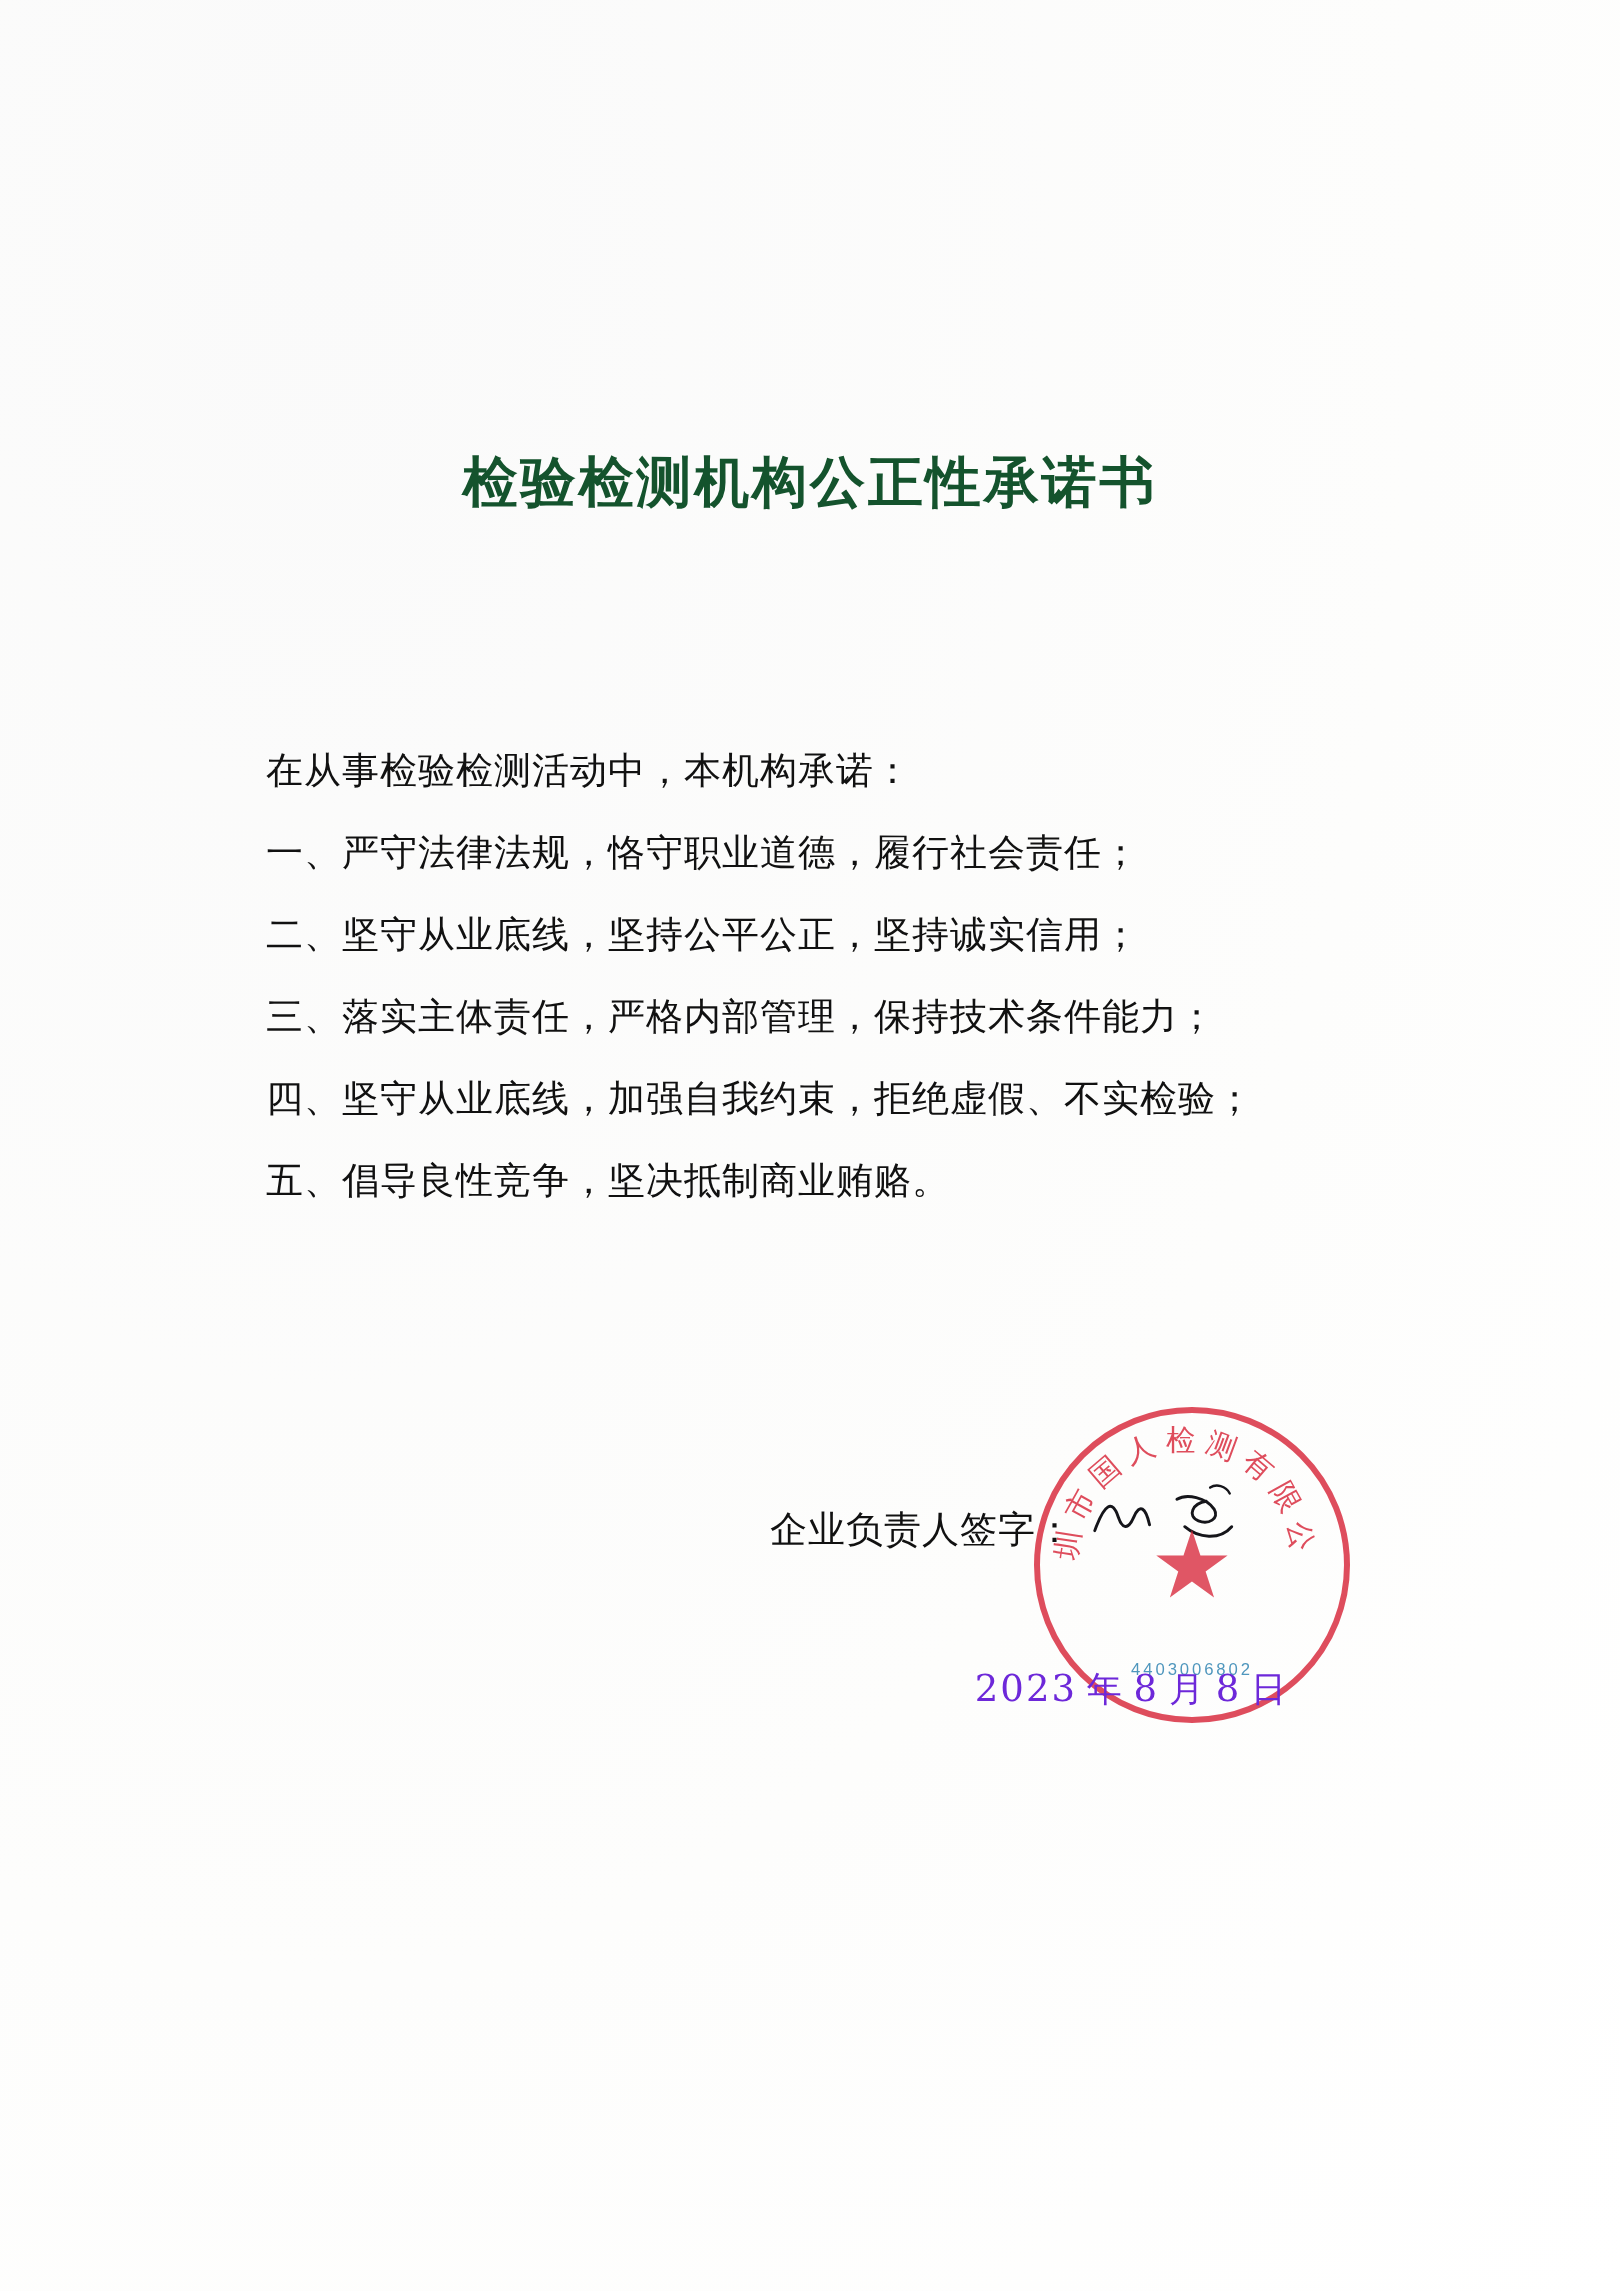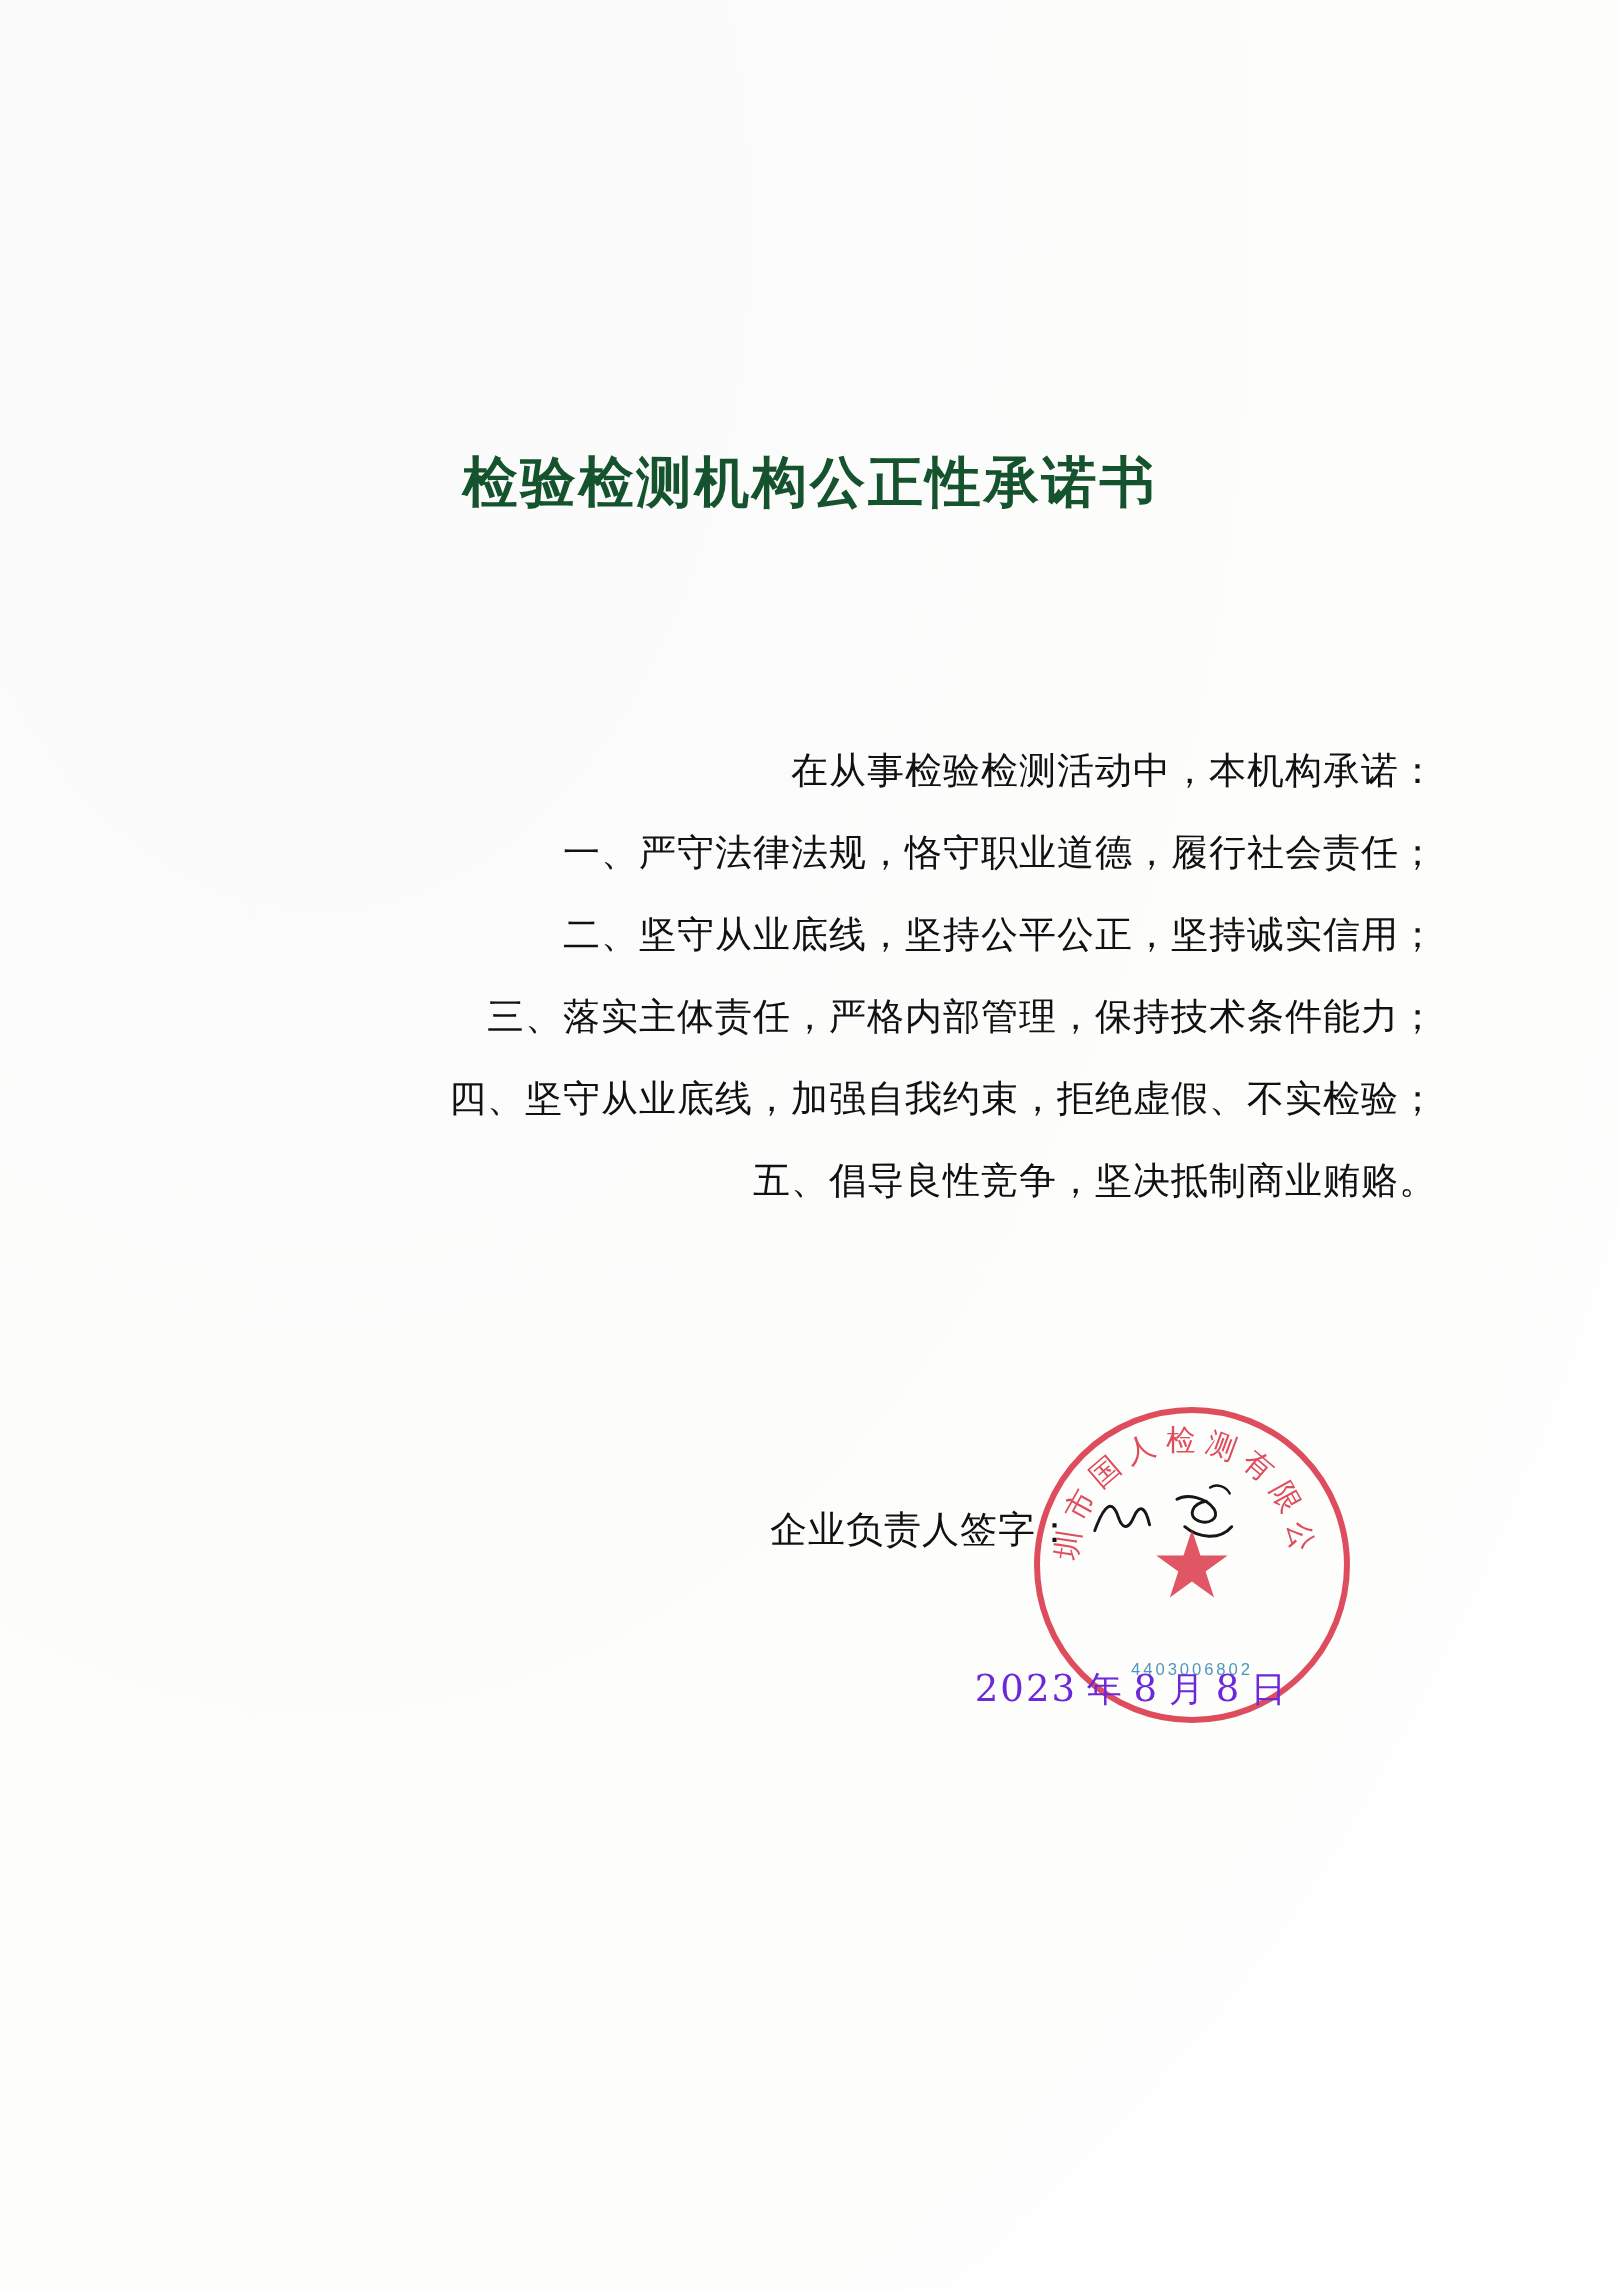--- a/index.html
+++ b/index.html
@@ -49,21 +49,20 @@
     left: 192px;
     width: 1245px;
   }
 
   .para {
     font-size: 37px;
     line-height: 82px;
     color: #111111;
     letter-spacing: 1px;
     white-space: nowrap;
-    text-align: right;
   }
 
   .para.indent {
     text-indent: 74px;
     white-space: normal;
   }
 
   .para.wrap {
     white-space: normal;
   }

